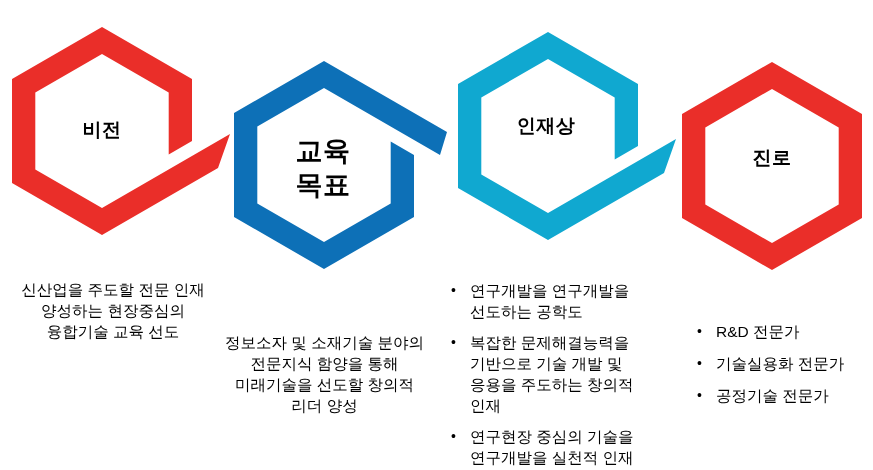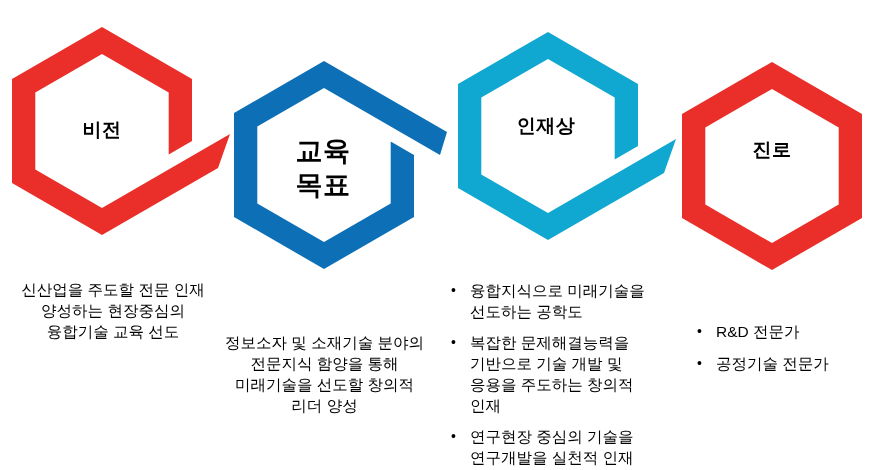--- a/index.html
+++ b/index.html
@@ -70,40 +70,41 @@
     </g>
   </svg>
 
   <div class="hex-label lbl-1line" style="left:102px; top:130px;">비전</div>
 
   <div class="hex-label lbl-2line" style="left:323px; top:168px;">교육
 목표</div>
 
   <div class="hex-label lbl-1line" style="left:546px; top:126px;">인재상</div>
 
-  <div class="hex-label lbl-1line" style="left:772px; top:150px;">진로</div>
+  <div class="hex-label lbl-1line" style="left:772px; top:158px;">진로</div>
 
   <div class="desc desc-centered" style="left:8px; top:279px; width:210px;">신산업을 주도할 전문 인재
 양성하는 현장중심의
 융합기술 교육 선도</div>
 
   <div class="desc desc-centered" style="left:217px; top:332px; width:215px;">정보소자 및 소재기술 분야의
 전문지식 함양을 통해
 미래기술을 선도할 창의적
 리더 양성</div>
 
   <ul class="desc desc-list list-loose" style="left:446px; top:280px; width:200px;">
-    <li>융합지식으로 미래기술을
+    <li>연구개발을 연구개발을
 선도하는 공학도</li>
     <li>복잡한 문제해결능력을
 기반으로 기술 개발 및
 응용을 주도하는 창의적
 인재</li>
     <li>연구현장 중심의 기술을
 연구개발을 실천적 인재</li>
   </ul>
 
   <ul class="desc desc-list list-tight" style="left:692px; top:321px; width:170px;">
     <li>R&amp;D 전문가</li>
+    <li>기술실용화 전문가</li>
     <li>공정기술 전문가</li>
   </ul>
 
 </div>
 
 </body></html>

